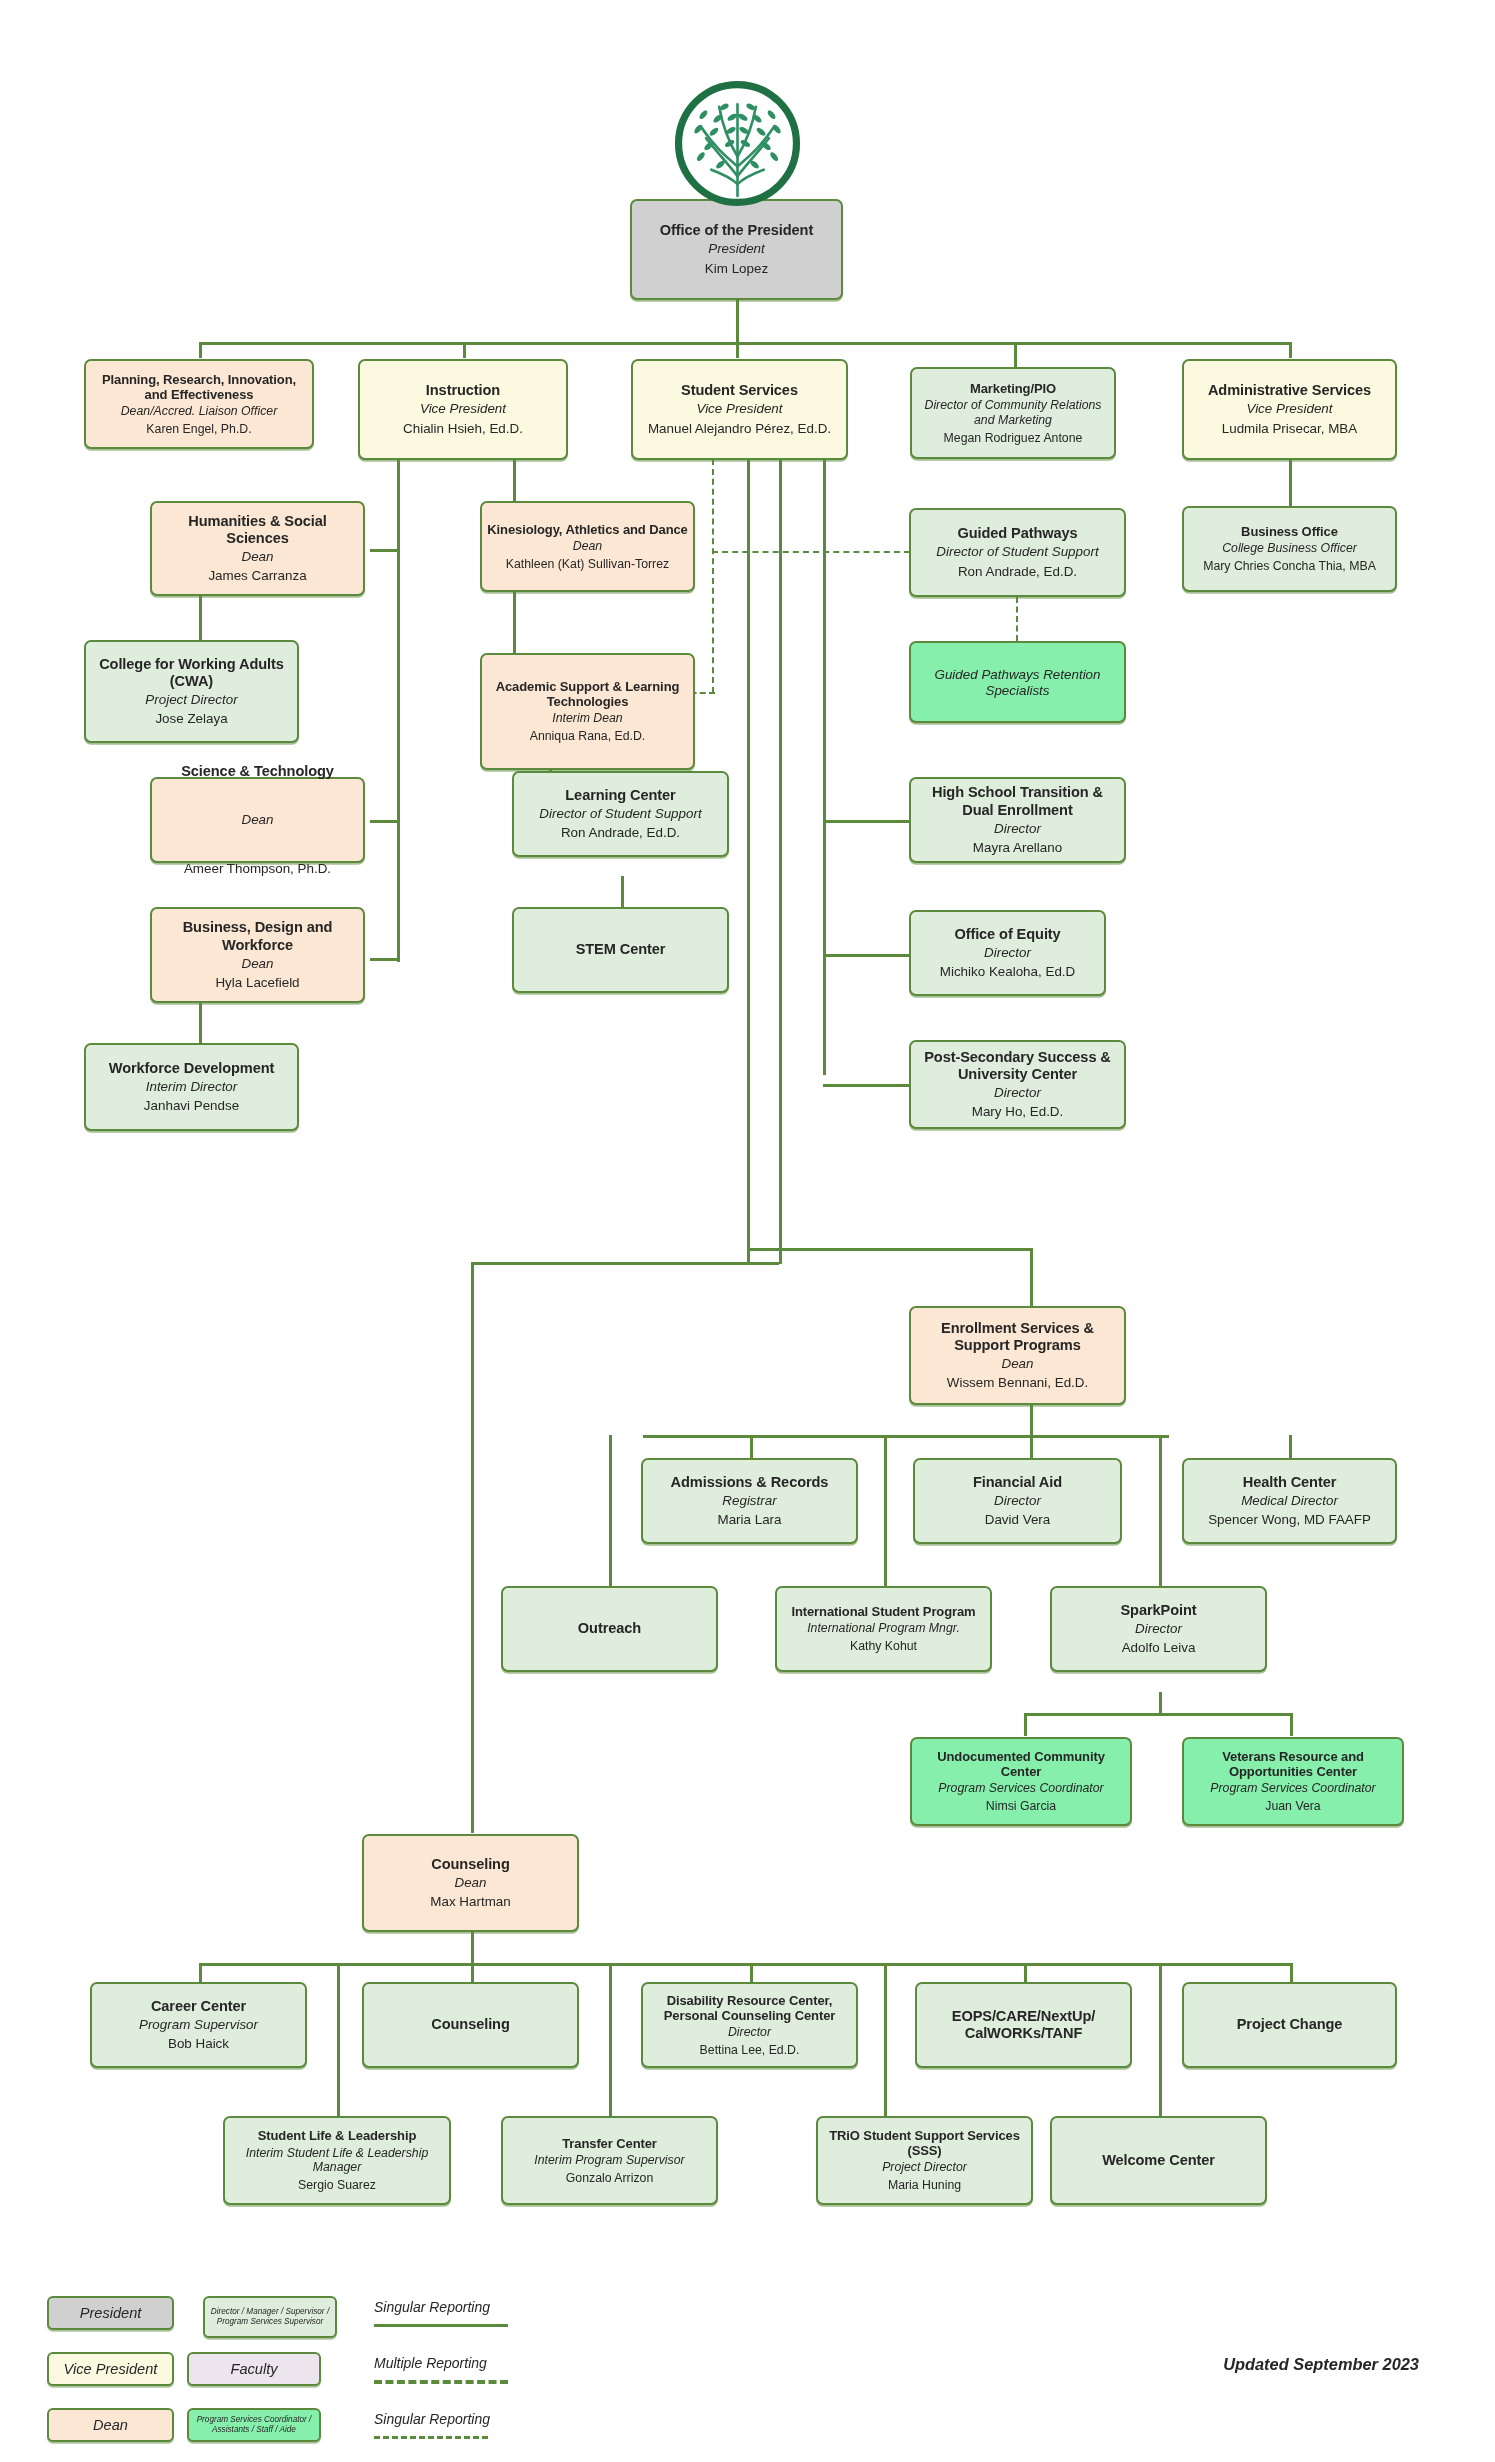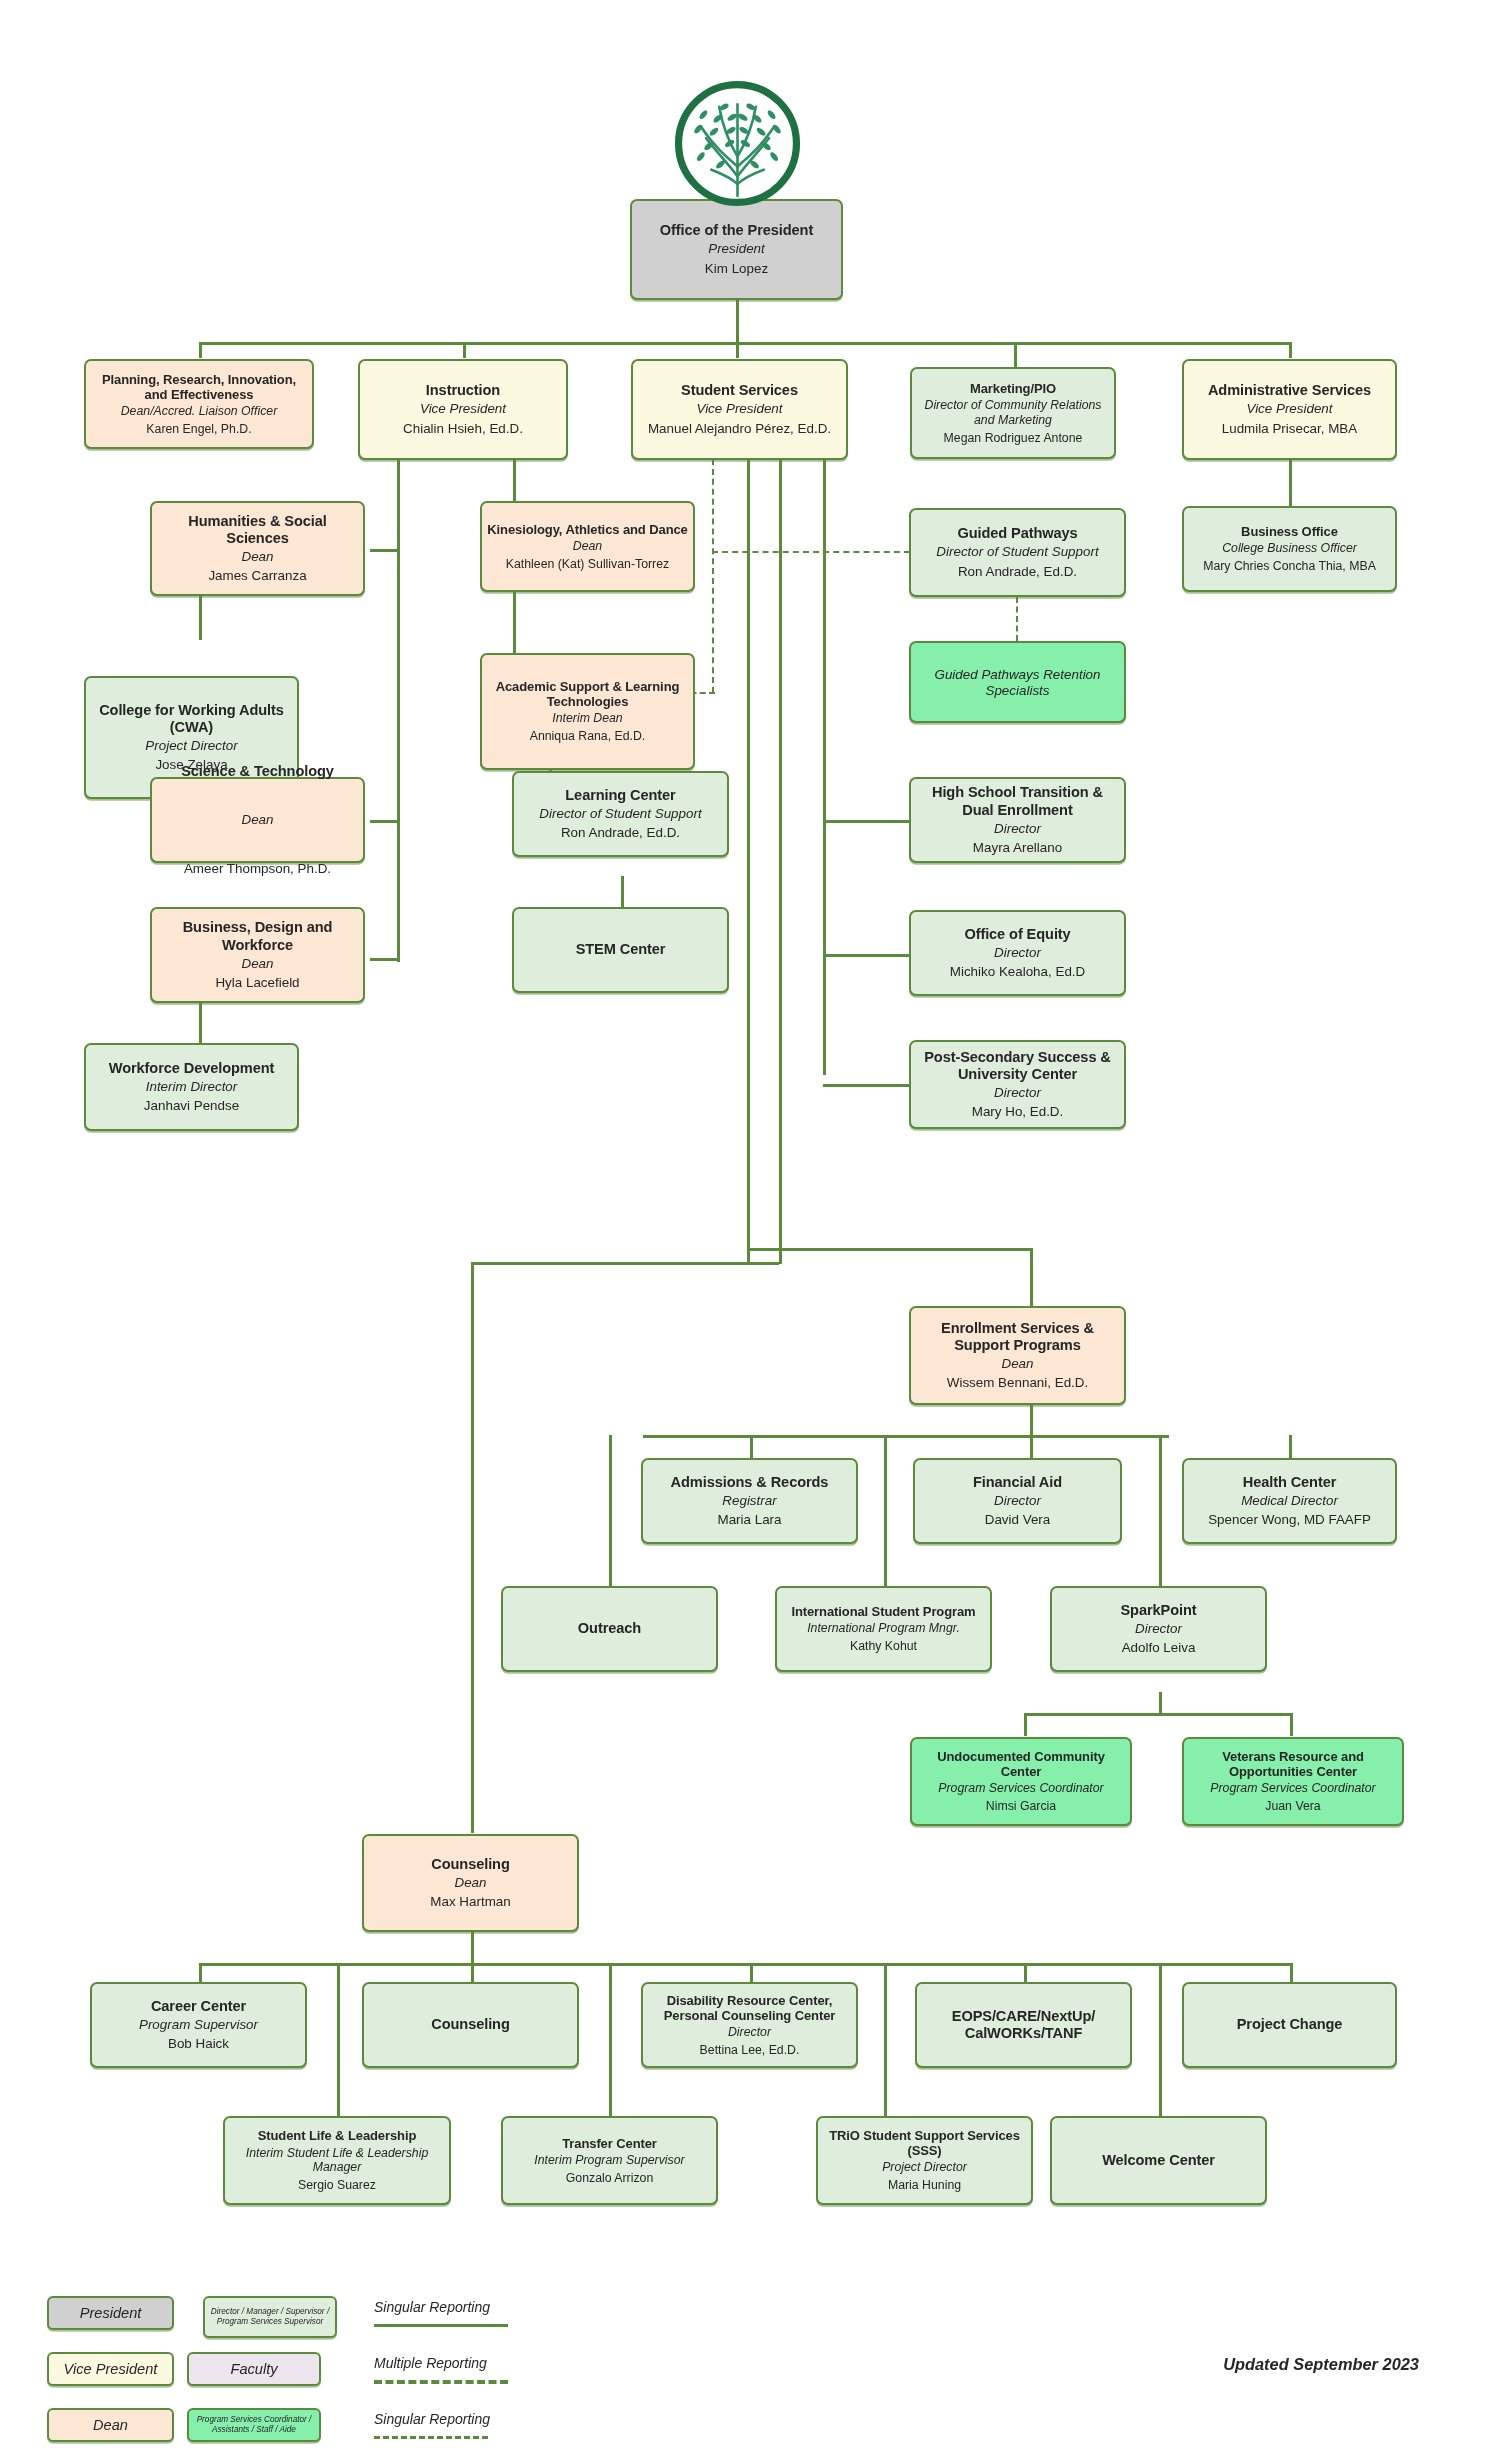--- a/index.html
+++ b/index.html
@@ -309,21 +309,21 @@
     <div class="r">Vice President</div>
     <div class="n">Ludmila Prisecar, MBA</div>
   </div>
 
   <div class="node f-dean" style="left:150px; top:501px; width:215px; height:95px;">
     <div class="t">Humanities &amp; Social Sciences</div>
     <div class="r">Dean</div>
     <div class="n">James Carranza</div>
   </div>
 
-  <div class="node f-director" style="left:84px; top:640px; width:215px; height:123px;margin-top:36px;">
+  <div class="node f-director" style="left:84px; top:640px; width:215px; height:103px;">
     <div class="t">College for Working Adults (CWA)</div>
     <div class="r">Project Director</div>
     <div class="n">Jose Zelaya</div>
   </div>
 
   <div class="node f-dean" style="left:150px; top:777px; width:215px; height:86px;gap:30px;">
     <div class="t">Science &amp; Technology</div>
     <div class="r">Dean</div>
     <div class="n">Ameer Thompson, Ph.D.</div>
   </div>
@@ -371,21 +371,21 @@
   <div class="node f-staff" style="left:909px; top:641px; width:217px; height:82px;">
     <div class="r">Guided Pathways Retention Specialists</div>
   </div>
 
   <div class="node f-director" style="left:909px; top:777px; width:217px; height:86px;">
     <div class="t">High School Transition &amp; Dual Enrollment</div>
     <div class="r">Director</div>
     <div class="n">Mayra Arellano</div>
   </div>
 
-  <div class="node f-director" style="left:909px; top:910px; width:217px; height:86px;">
+  <div class="node f-director" style="left:909px; top:910px; width:197px; height:86px;">
     <div class="t">Office of Equity</div>
     <div class="r">Director</div>
     <div class="n">Michiko Kealoha, Ed.D</div>
   </div>
 
   <div class="node f-director" style="left:909px; top:1040px; width:217px; height:89px;">
     <div class="t">Post-Secondary Success &amp; University Center</div>
     <div class="r">Director</div>
     <div class="n">Mary Ho, Ed.D.</div>
   </div>

